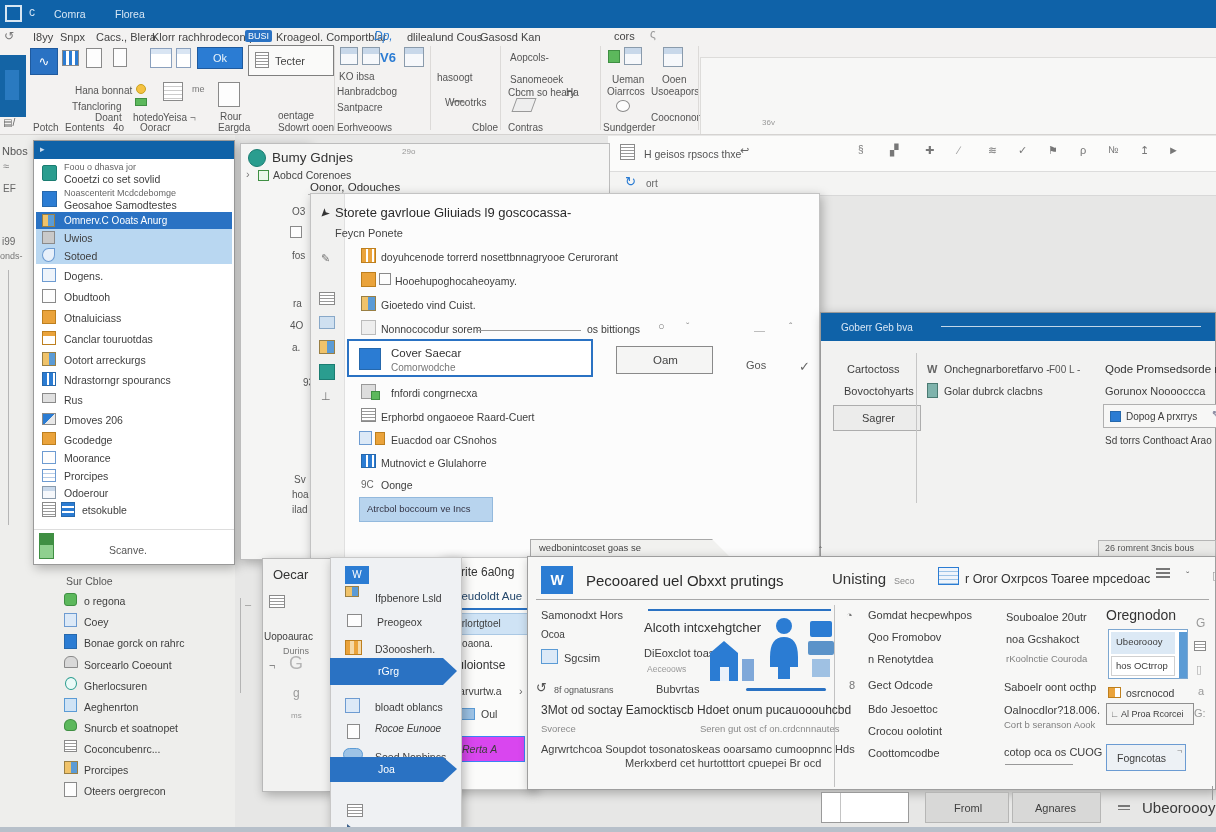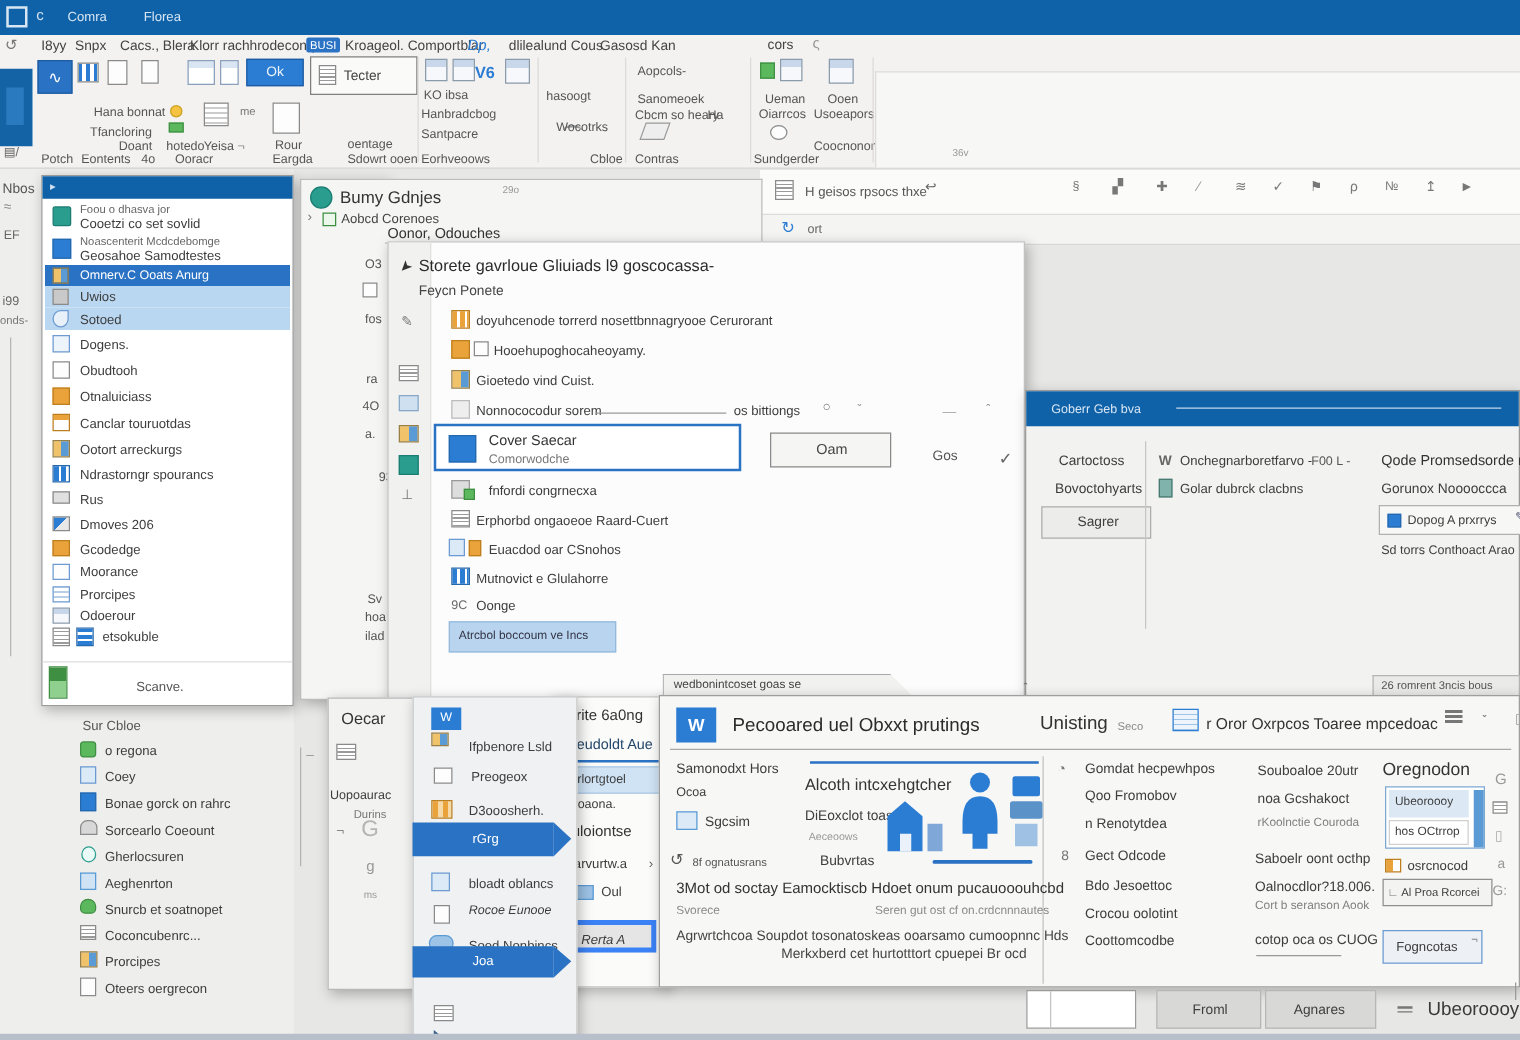--- a/index.html
+++ b/index.html
@@ -361,21 +361,21 @@
     <div class="abs" style="left:0;top:50px;width:95px;height:2px;background:#2a72c3;"></div>
     <div class="abs" style="left:5px;top:55px;width:85px;height:22px;background:#cfe3f5;border:1px solid #aac8e4;">
       <span class="t" style="left:7px;top:4px;font-size:10px;">Orlortgtoel</span>
     </div>
     <span class="t" style="left:15px;top:80px;font-size:10px;">Iroaona.</span>
     <span class="t" style="left:7px;top:101px;font-size:12px;color:#333;">Ouloiontse</span>
     <span class="t" style="left:7px;top:127px;font-size:10.5px;">Q arvurtw.a</span>
     <span class="t" style="left:78px;top:127px;color:#666;">›</span>
     <span class="ic" style="left:12px;top:150px;width:22px;height:12px;background:#9dc3e6;border-color:#5b9bd5;"></span>
     <span class="t" style="left:40px;top:150px;font-size:10.5px;">Oul</span>
-    <div class="abs" style="left:12px;top:178px;width:72px;height:26px;background:#e5e5e5;border:4px solid #3b82f6;">
+    <div class="abs" style="left:12px;top:178px;width:72px;height:26px;background:#d946ef;border:1px solid #3b82f6;">
       <span class="t" style="left:8px;top:6px;font-size:10.5px;font-style:italic;">Rerta A</span>
     </div>
   </div>
 
   <div class="win" style="left:330px;top:557px;width:132px;height:275px;background:#eff1f3;border-color:#c8c8c8;overflow:hidden;">
     <div class="abs" style="left:14px;top:8px;width:24px;height:18px;background:#2b7cd3;color:#fff;font-size:10px;text-align:center;line-height:18px;">W</div>
     <span class="ic ic-split" style="left:14px;top:28px;width:14px;height:11px;"></span>
     <span class="t" style="left:44px;top:34px;font-size:10.5px;">Ifpbenore Lsld</span>
     <span class="ic" style="left:16px;top:56px;width:15px;height:13px;"></span>
     <span class="t" style="left:46px;top:58px;font-size:10.5px;">Preogeox</span>

